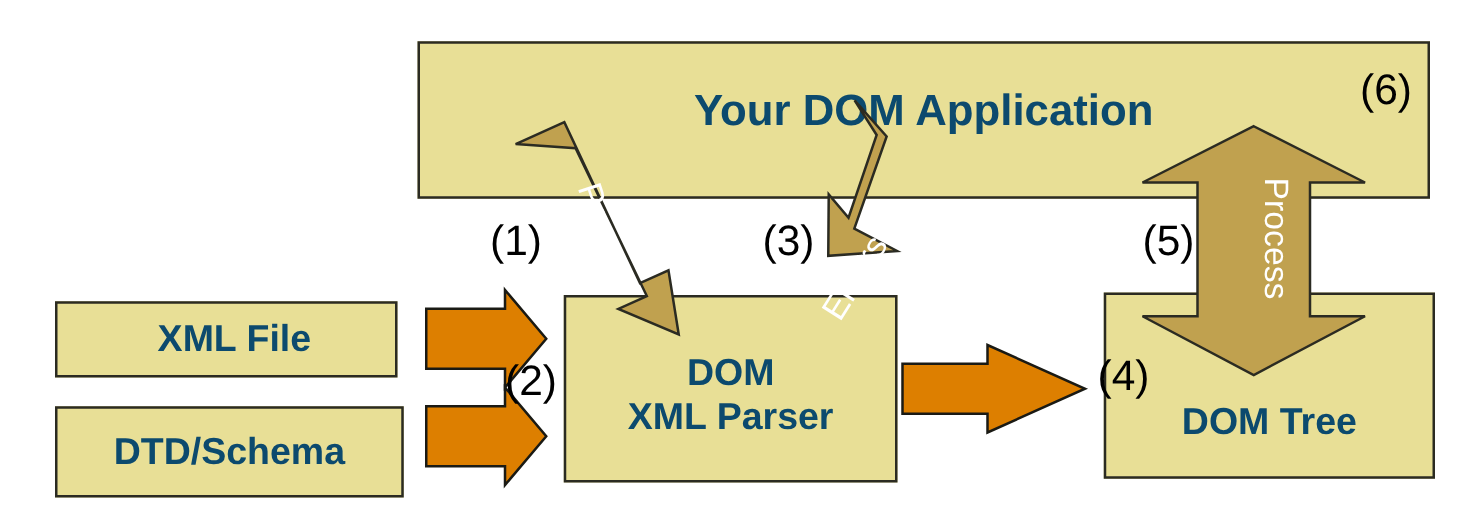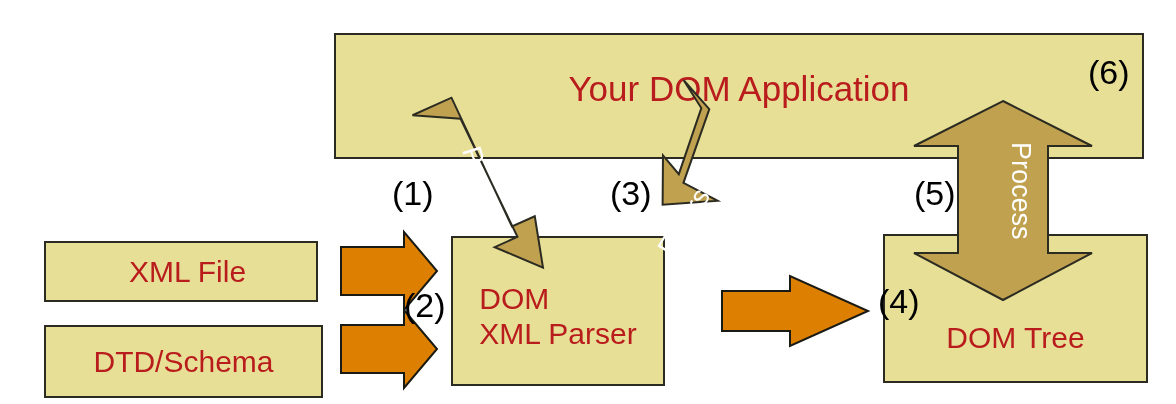--- a/index.html
+++ b/index.html
@@ -21,22 +21,23 @@
   .box {
     position: absolute;
     box-sizing: border-box;
     background: #e8df96;
     border: 2px solid #2b2b22;
     display: flex;
     align-items: center;
     justify-content: center;
   }
   .box-label {
-    color: #b91c1c;
-    font-weight: normal;
+    color: #0c4a6e;
+    font-weight: bold;
+    text-align: center;
     line-height: 1.18;
     white-space: pre-line;
     letter-spacing: 0px;
   }
   
   #box-app {
     left: 334px;
     top: 33px;
     width: 810px;
     height: 126px;
@@ -59,21 +60,21 @@
     left: 44px;
     top: 325px;
     width: 279px;
     height: 73px;
   }
   #box-dtd .box-label { font-size: 30px; }
 
   #box-parser {
     left: 451px;
     top: 236px;
-    width: 214px;
+    width: 267px;
     height: 150px;
     align-items: center;
   }
   #box-parser .box-label {
     font-size: 30px;
     margin-top: 10px;
   }
 
   #box-domtree {
     left: 883px;

